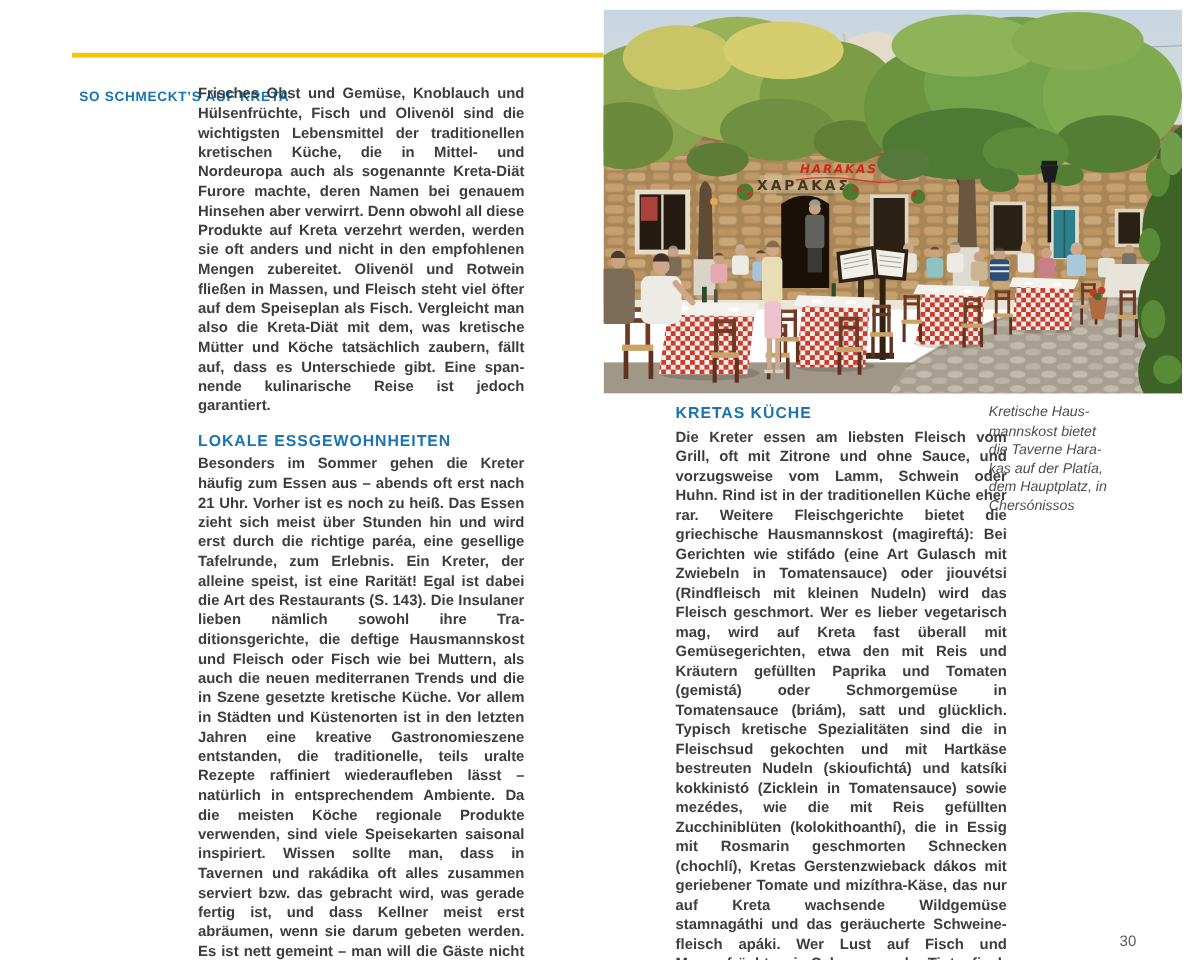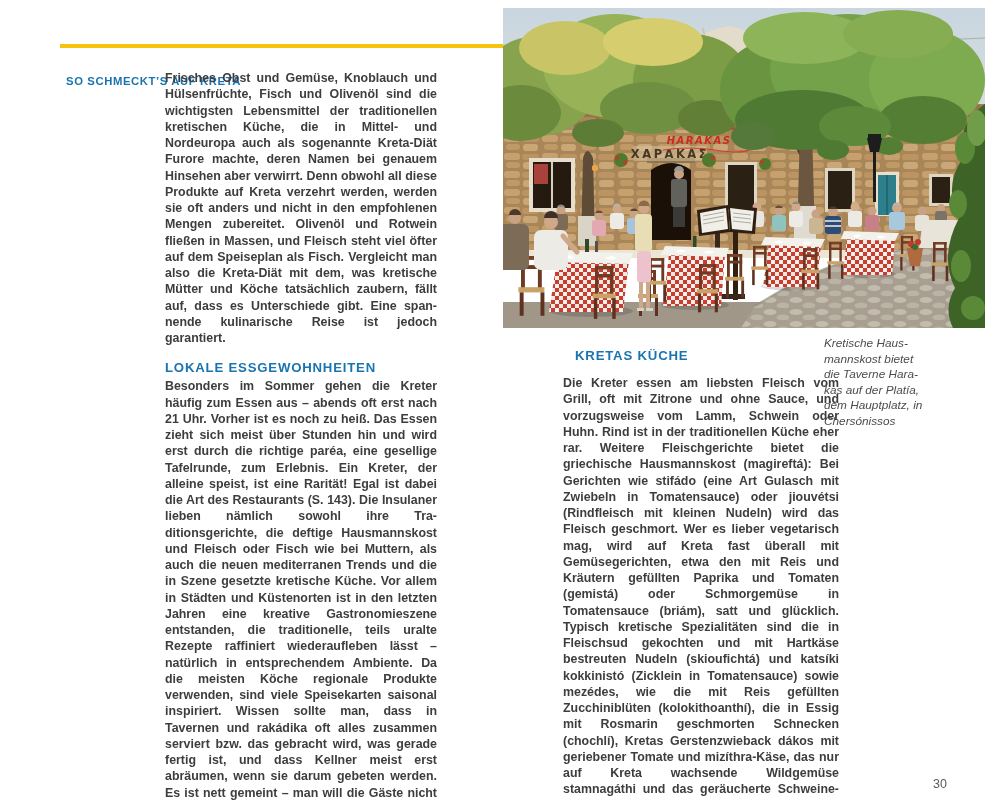--- a/index.html
+++ b/index.html
@@ -34,21 +34,21 @@
   .col-left h2.sec + p.body{margin-top:3px;}
   
   figure.photo{position:absolute;left:503px;top:8px;width:482px;height:320px;margin:0;}
   figure.photo svg{display:block;width:100%;height:100%;}
   .caption{
     position:absolute;left:824px;top:336px;width:100px;
     font-style:italic;font-size:11.8px;line-height:15.6px;color:#4c4c4c;
     white-space:pre-line;
   }
   .col-right{position:absolute;left:563px;top:336px;width:276px;}
-  .col-right h2.sec{margin:12px;}
+  .col-right h2.sec{margin:0;}
   .col-right p.body{margin-top:5px;}
   .pagenum{position:absolute;top:777px;font-size:12.5px;color:#5a5a5a;}
   .pagenum.l{left:55px;margin-top:40px;}
   .pagenum.r{left:933px;}
 </style>
 </head>
 <body>
 
 <div class="kicker">SO SCHMECKT’S AUF KRETA</div>
 <div class="rule"></div>

